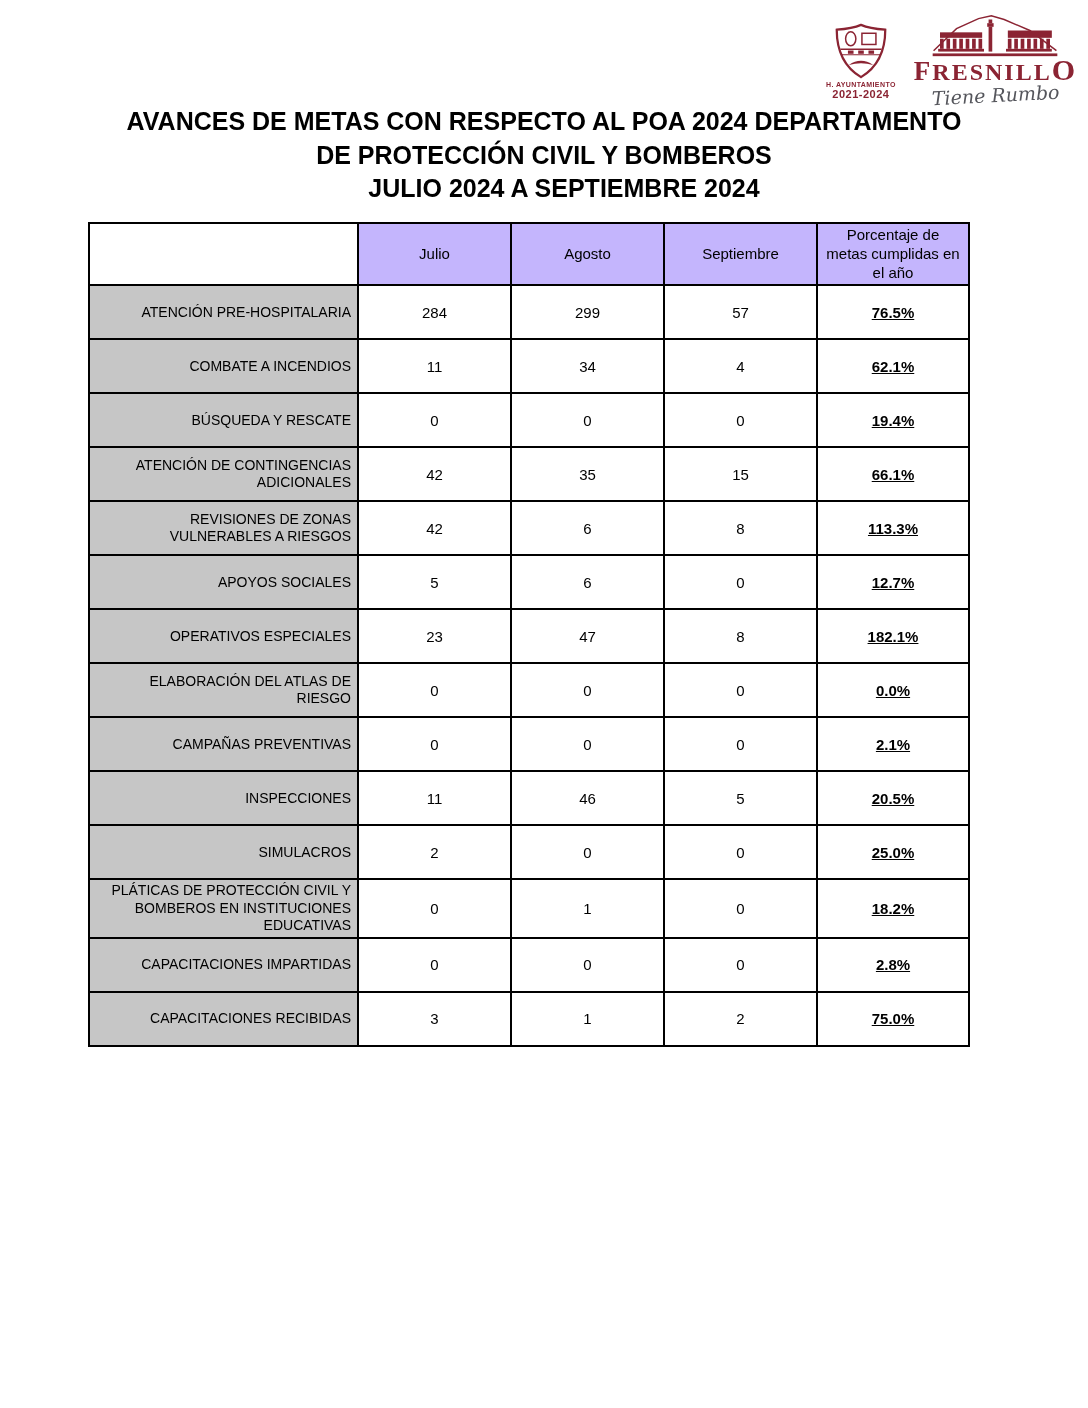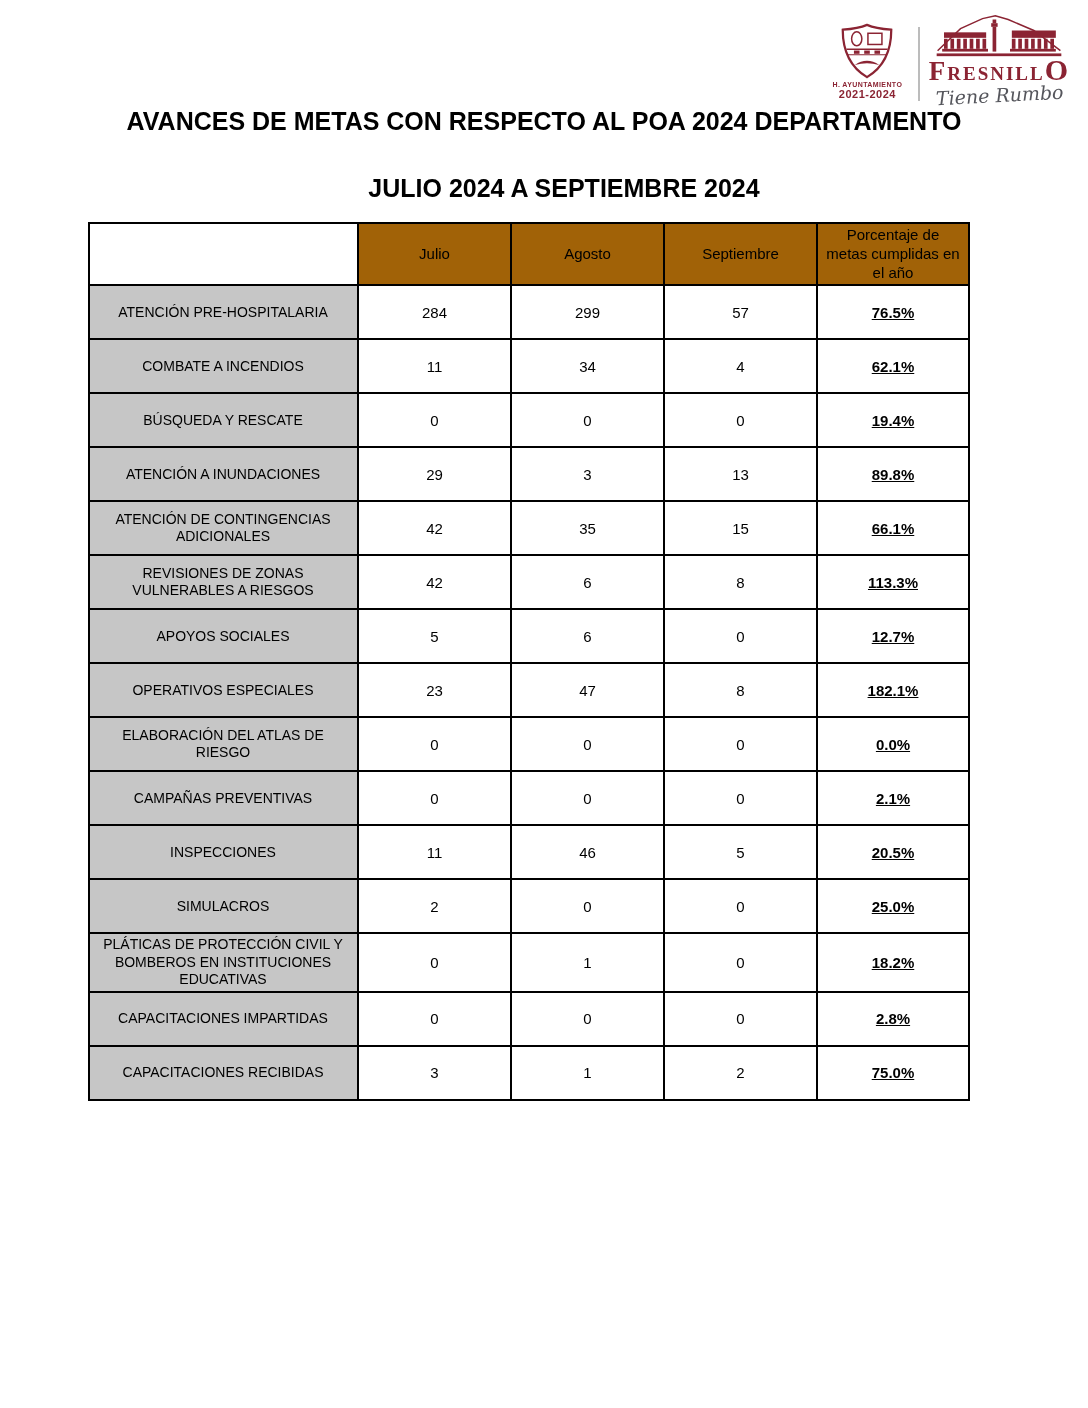--- a/index.html
+++ b/index.html
@@ -16,35 +16,35 @@
   .logo { position: absolute; top: 10px; left: 826px; width: 244px; height: 98px; display: flex; align-items: center; }
   .crest { width: 84px; text-align: center; color: #8B2433; padding-top: 4px; }
   .crest svg { display: block; margin: 0 auto; }
   .crest-line1 { font-size: 7px; font-weight: bold; letter-spacing: 0.4px; margin-top: 2px; white-space: nowrap; }
   .crest-line2 { font-size: 11px; font-weight: bold; letter-spacing: 0.5px; }
   .logo-divider { width: 2px; height: 74px; background: #bcbcbc; margin: 10px 9px 0 9px; }
   .brand { flex: 1; text-align: center; padding-top: 2px; }
   .brand svg { display: block; margin: 0 auto; }
   .wordmark { display: flex; align-items: baseline; justify-content: center; color: #8B2433; font-family: "Liberation Serif", serif; font-weight: bold; letter-spacing: 2px; line-height: 0.9; margin-top: -2px; }
   .wm-f { font-size: 27px; }
-  .wm-mid { font-size: 19px; }
+  .wm-mid { font-size: 24px; }
   .wm-o { font-size: 30px; }
   .tagline { font-family: "DejaVu Serif", serif; font-style: italic; font-size: 19px; color: #55565c; margin-top: 1px; transform: rotate(-3deg); }
 
   
   .title { position: absolute; top: 104px; left: 0; width: 100%; text-align: center; font-weight: bold; font-size: 25px; line-height: 34px; }
   .subtitle { position: absolute; top: 174px; left: 0; width: 100%; text-align: center; font-weight: bold; font-size: 25px; padding-left: 40px; }
 
   
   table.report { position: absolute; top: 222px; left: 88px; width: 880px; border-collapse: collapse; table-layout: fixed; }
   table.report th, table.report td { border: 2px solid #000; overflow: hidden; }
   th.ghost { border: none; background: #fff; }
-  thead th { height: 51px; background: #a16207; font-weight: normal; font-size: 15px; text-align: center; vertical-align: middle; padding: 2px 8px; line-height: 1.25; }
+  thead th { height: 51px; background: #c4b5fd; font-weight: normal; font-size: 15px; text-align: center; vertical-align: middle; padding: 2px 8px; line-height: 1.25; }
   tbody td { height: 54px; vertical-align: middle; font-size: 15px; text-align: center; padding: 2px 4px; }
-  tbody td.rowlabel { background: #C6C6C6; text-align: center; font-size: 14px; line-height: 1.25; padding: 2px 6px 2px 5px; }
+  tbody td.rowlabel { background: #C6C6C6; text-align: right; font-size: 14px; line-height: 1.25; padding: 2px 6px 2px 5px; }
   tbody td.pct { font-weight: bold; text-decoration: underline; }
 </style>
 </head>
 <body>
 
 <div class="logo">
   <div class="crest">
     <span>
       <svg width="58" height="56" viewBox="0 0 60 60">
         <path d="M30 2 C37 5 47 6.5 56 7.2 C56 28 50 46 30 58 C10 46 4 28 4 7.2 C13 6.5 23 5 30 2 Z" fill="none" stroke="#8B2433" stroke-width="2.4"></path>
@@ -96,20 +96,21 @@
       <span class="wm-f">F</span>
         <span class="wm-mid">RESNILL</span>
         <span class="wm-o">O</span>
     </div>
     <div class="tagline">Tiene Rumbo</div>
   </div>
 </div>
 
 <div class="title">
   <div>AVANCES DE METAS CON RESPECTO AL POA 2024 DEPARTAMENTO</div>
+  <div>DE PROTECCIÓN CIVIL Y BOMBEROS</div>
 </div>
 <div class="subtitle">JULIO 2024 A SEPTIEMBRE 2024</div>
 
 <table class="report">
   <colgroup>
     <col style="width:269px">
       <col style="width:153px">
       <col style="width:153px">
       <col style="width:153px">
       <col style="width:152px">
@@ -139,27 +140,20 @@
       <td class="pct">62.1%</td>
     </tr>
     <tr>
       <td class="rowlabel">BÚSQUEDA Y RESCATE</td>
       <td>0</td>
       <td>0</td>
       <td>0</td>
       <td class="pct">19.4%</td>
     </tr>
     <tr>
-      <td class="rowlabel">ATENCIÓN A INUNDACIONES</td>
-      <td>29</td>
-      <td>3</td>
-      <td>13</td>
-      <td class="pct">89.8%</td>
-    </tr>
-    <tr>
       <td class="rowlabel">ATENCIÓN DE CONTINGENCIAS ADICIONALES</td>
       <td>42</td>
       <td>35</td>
       <td>15</td>
       <td class="pct">66.1%</td>
     </tr>
     <tr>
       <td class="rowlabel">REVISIONES DE ZONAS VULNERABLES A RIESGOS</td>
       <td>42</td>
       <td>6</td>

